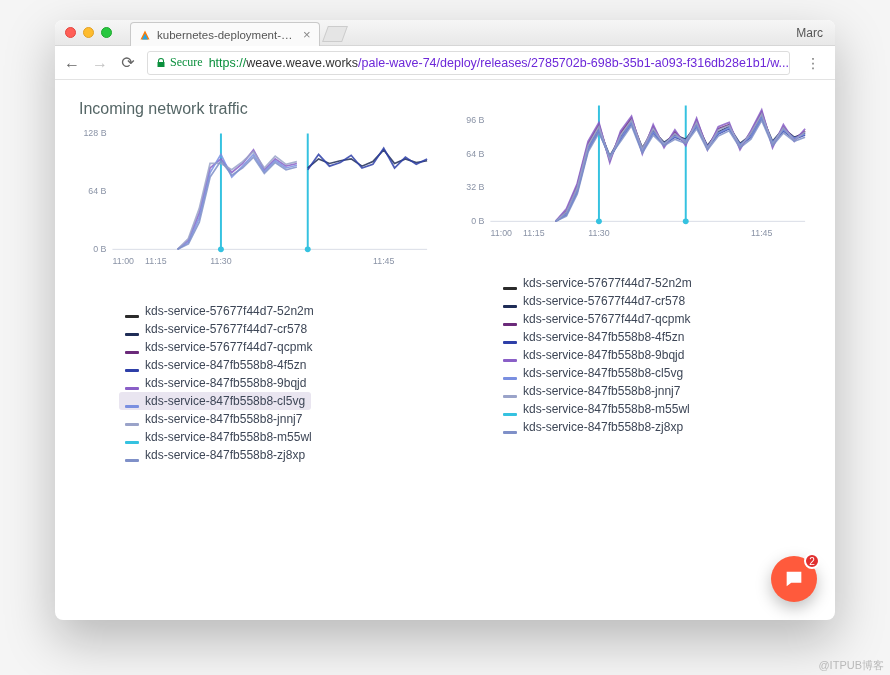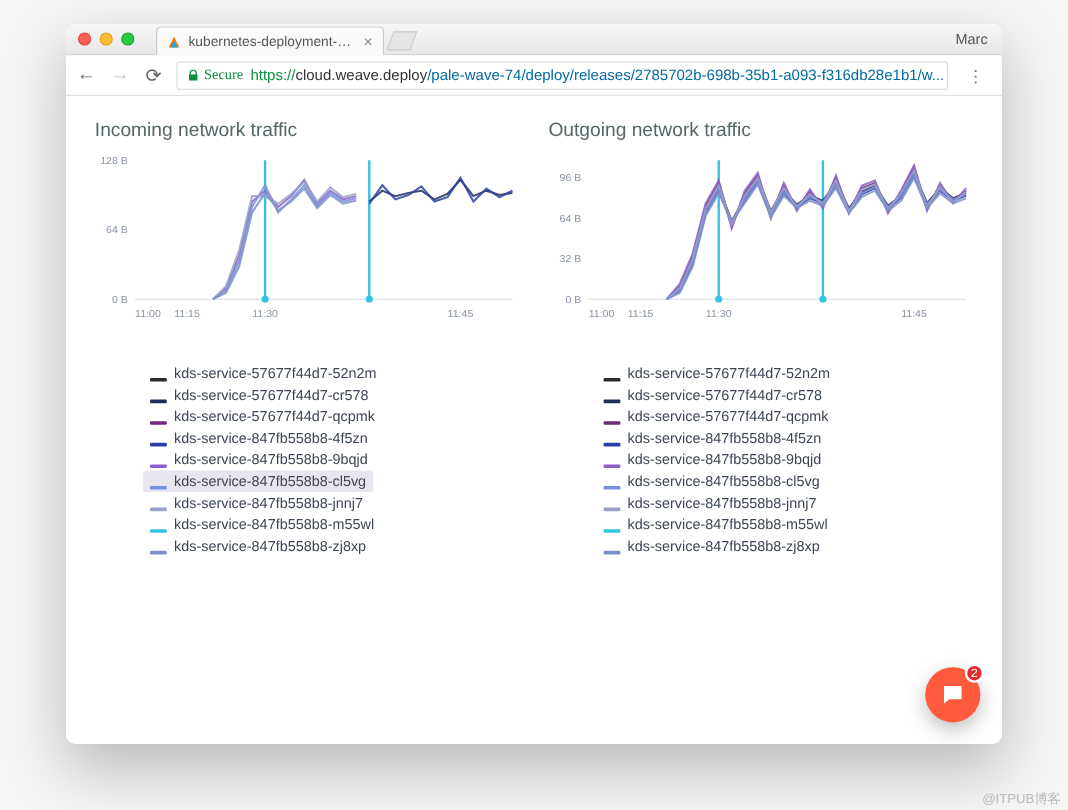--- a/index.html
+++ b/index.html
@@ -25,21 +25,21 @@
   .tab .close { font-size: 13px; color:#888; }
   .favicon { width:12px; height:12px; display:inline-flex; }
   .newtab { position:absolute; left:270px; top:6px; width:20px; height:16px; background:#e5e5e5; transform: skewX(-20deg); border:1px solid #ccc; }
   .user { position:absolute; right:12px; font-size:12px; color:#555; }
   .addrbar { height: 34px; background:#fff; border-bottom:1px solid #e3e3e3; display:flex; align-items:center; padding:0 8px; gap:10px; }
   .nav-icn { color:#666; font-size:16px; width:18px; text-align:center; }
   .addr { flex:1; display:flex; align-items:center; border:1px solid #ddd; border-radius:3px; height:24px; padding:0 8px; font-size:12.5px; color:#333; overflow:hidden; white-space:nowrap; }
   .secure { color:#0a8f3c; display:flex; align-items:center; gap:4px; margin-right:6px; font-size:12px;font-family:Liberation Serif, serif;}
   .lock { width:10px; height:10px; }
   .proto { color:#0a8f3c; }
-  .path { color:#0369a1; }
+  .path { color:#6d28d9; }
   .kebab { color:#777; padding:0 6px; font-size:14px; letter-spacing:1px;}
   .content { flex:1; overflow:auto; padding: 20px 24px 40px; color:#4c5666;}
   h1.page-title { text-align:center; font-weight:400; font-size:30px; color:#3b4254; margin: 16px 0 28px;}
   .charts-row { display:flex; gap:24px; }
   .chart-block { flex:1; }
   .chart-title { font-size:16px; font-weight:400; color:#566; margin-bottom:10px;}
   .chart-area { position:relative; height:160px; }
   .chart-svg { width:100%; height:140px; display:block; }
   .legend { margin: 14px 0 0 40px; font-size:12px; color:#3d4656;}
   .legend-item { display:flex; align-items:flex-end; gap:6px; padding:2px 6px; border-radius:3px; width:fit-content;}
@@ -80,21 +80,21 @@
     <span class="nav-icn" style="opacity:.4">→</span>
     <span class="nav-icn">⟳</span>
     <div class="addr">
       <span class="secure">
         <svg class="lock" viewBox="0 0 10 10">
             <path d="M2 4V3a3 3 0 016 0v1h.5v5h-7V4H2zm1 0h4V3a2 2 0 00-4 0v1z" fill="#0a8f3c"></path>
           </svg>
         <span>Secure</span>
       </span>
       <span>
-        <span class="proto">https://</span><span>cloud.weave.deploy</span><span class="path">/pale-wave-74/deploy/releases/2785702b-698b-35b1-a093-f316db28e1b1/w...</span>
+        <span class="proto">https://</span><span>weave.weave.works</span><span class="path">/pale-wave-74/deploy/releases/2785702b-698b-35b1-a093-f316db28e1b1/w...</span>
       </span>
 
     </div>
     <span class="kebab">⋮</span>
   </div>
 
   <div class="content">
     <div class="charts-row">
       <div class="chart-block">
         <div class="chart-title">Incoming network traffic</div>
@@ -153,21 +153,20 @@
               <span class="swatch" style="background:#35c2e0"></span>
               <span>kds-service-847fb558b8-m55wl</span>
             </div>
             <div class="legend-item">
               <span class="swatch" style="background:#7f90c8"></span>
               <span>kds-service-847fb558b8-zj8xp</span>
             </div>
           </div>
       </div>
       <div class="chart-block">
-        <div class="chart-title">Outgoing network traffic</div>
         <div class="chart-area">
           <svg class="chart-svg" id="chart1" viewBox="0 0 360 150" preserveAspectRatio="none">
               <text x="28" y="133" font-size="9" fill="#8a93a6" text-anchor="end">0 B</text>
               <text x="28" y="96.92727272727272" font-size="9" fill="#8a93a6" text-anchor="end">32 B</text>
               <text x="28" y="60.85454545454546" font-size="9" fill="#8a93a6" text-anchor="end">64 B</text>
               <text x="28" y="24.78181818181819" font-size="9" fill="#8a93a6" text-anchor="end">96 B</text>
               <line x1="34" y1="130" x2="354" y2="130" stroke="#d7dbe5"></line>
               <text x="45.03448275862069" y="146" font-size="9" fill="#8a93a6" text-anchor="middle">11:00</text>
               <text x="78.13793103448276" y="146" font-size="9" fill="#8a93a6" text-anchor="middle">11:15</text>
               <text x="144.3448275862069" y="146" font-size="9" fill="#8a93a6" text-anchor="middle">11:30</text>

